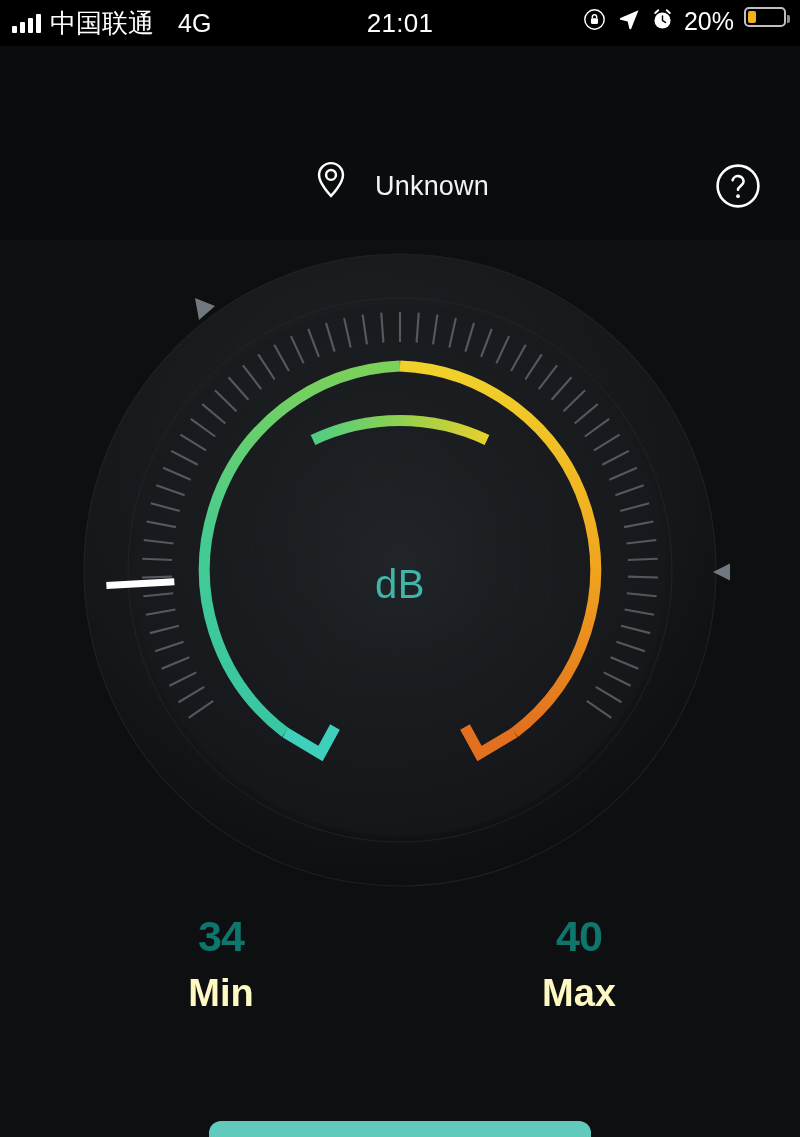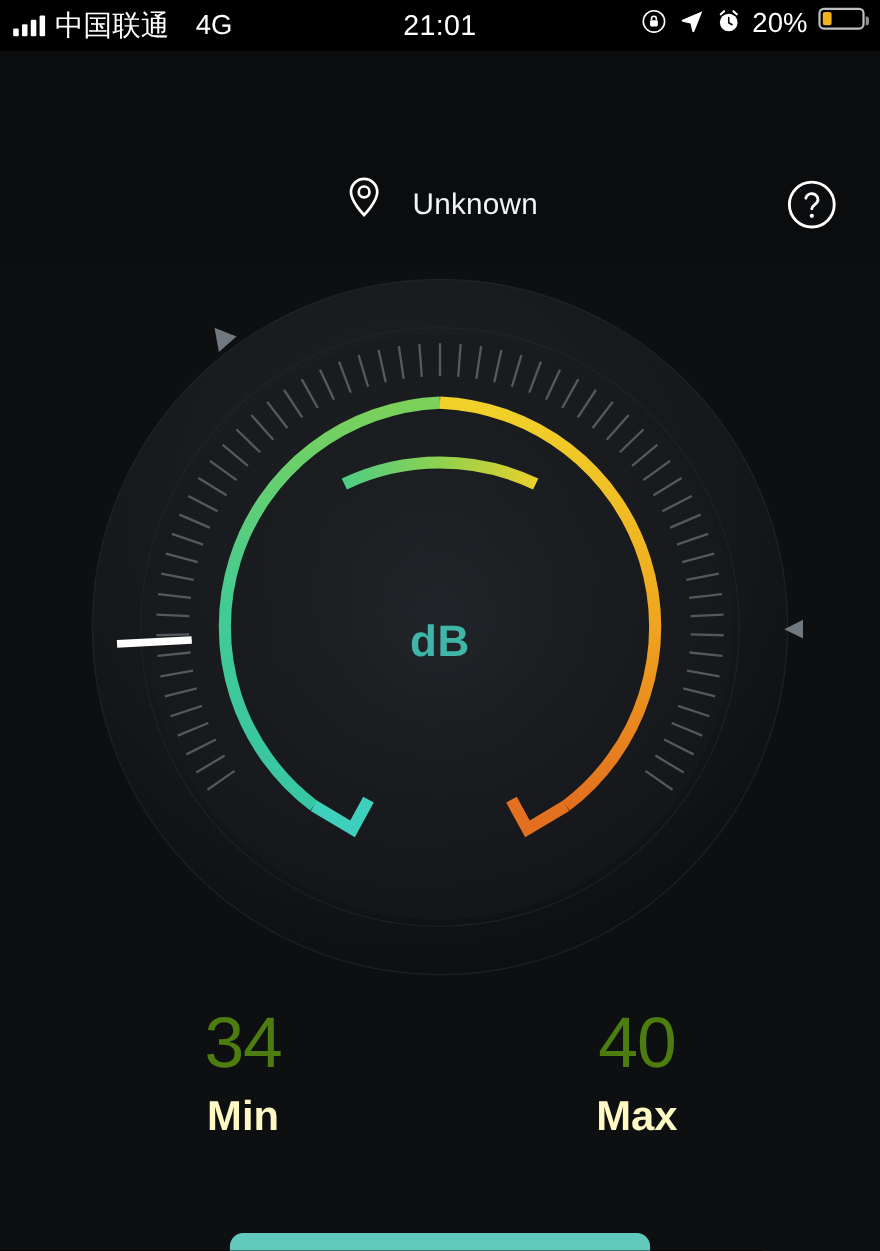--- a/index.html
+++ b/index.html
@@ -90,32 +90,32 @@
     position:absolute; left:0; top:50%; width:660px;
     transform:translateY(-50%);
     text-align:center;
     pointer-events:none;
   }
   #db-value{
     color:#ffffff; font-size:136px; font-weight:300;
     line-height:1; letter-spacing:-2px;
   }
   #db-unit{
-    color:#3fb6a8; font-size:40px; font-weight:700;
+    color:#3fb6a8; font-size:40px; font-weight:400;
     margin-top:28px; letter-spacing:.5px;
   }
 
   
   #stats{
     position:absolute; left:0; top:915px; width:800px;
     display:flex; justify-content:center; gap:208px;
   }
   .stat{ text-align:center; width:150px; }
   .stat .num{
-    color:#4d7c0f; font-size:65px; font-weight:400; line-height:1;
+    color:#0f766e; font-size:43px; font-weight:700; line-height:1;
     letter-spacing:-1px;
   }
   .stat .lab{
     color:#fef9c3; font-size:38px; font-weight:700; margin-top:14px;
   }
 
   
   #record-button{
     position:absolute; left:50%; bottom:-46px;
     transform:translateX(-50%);

